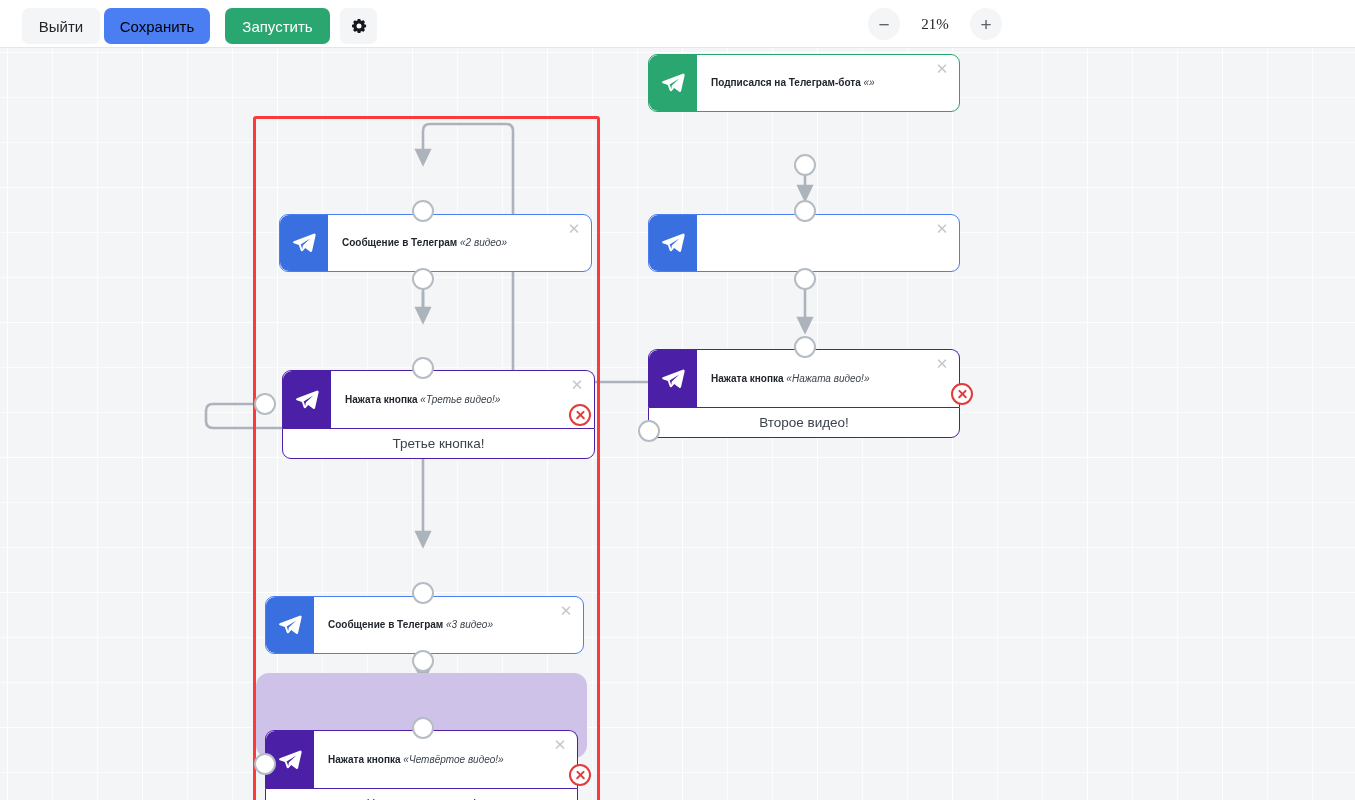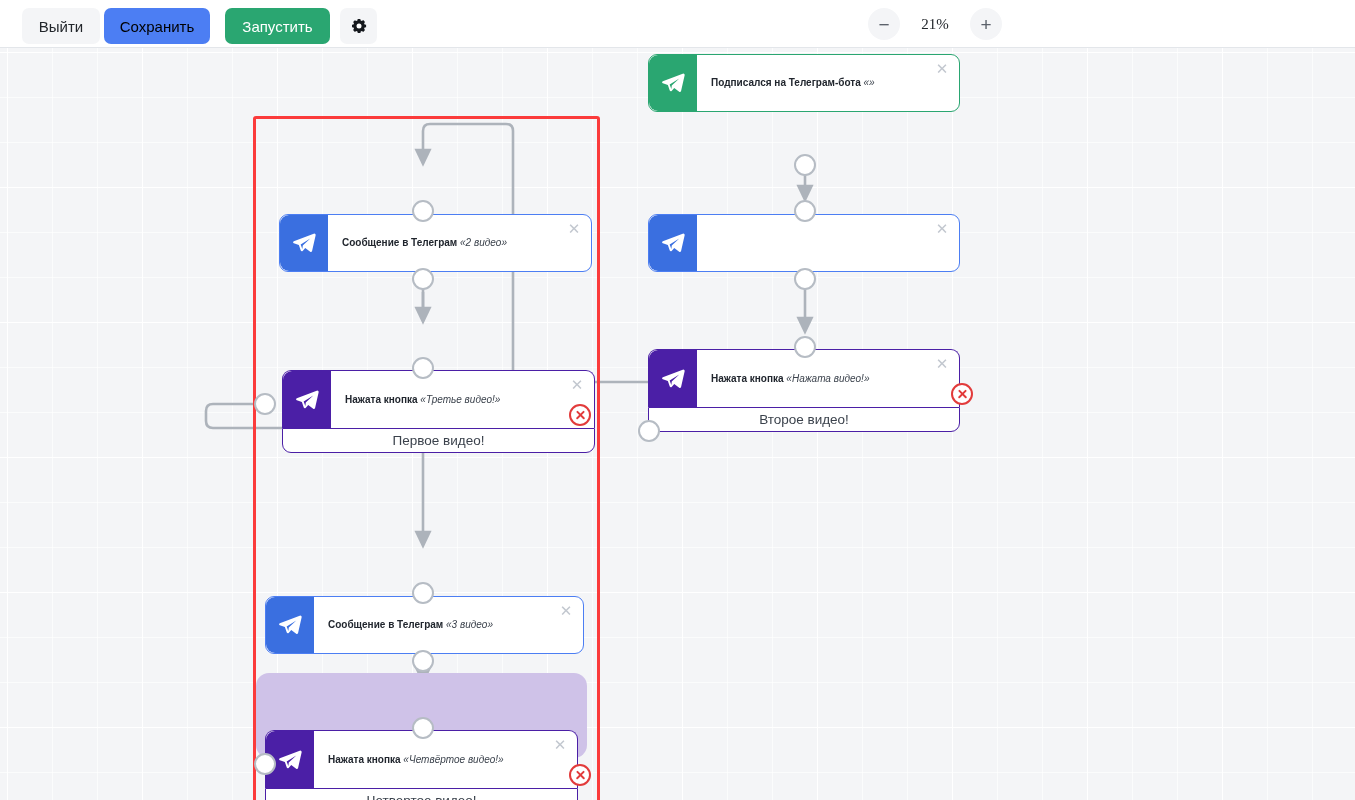--- a/index.html
+++ b/index.html
@@ -124,21 +124,21 @@
   .flavor-purple .node-main { border: 1px solid #4b1fa6; border-bottom: none; border-radius: 9px 9px 0 0;}
   .flavor-purple .node-icon { background: #4b1fa6; border-radius: 9px 0 0 0; }
 
   
   .node-button {
     position: relative;
     background: #ffffff;
     border: 1px solid #4b1fa6;
     border-top: 1px solid #4b1fa6;
     border-radius: 0 0 9px 9px;
-    height: 25px;
+    height: 31px;
     display: flex; align-items: center; justify-content: center;
     font-size: 13.5px;
     color: #3b424c;
     cursor: pointer;
   }
 
   
   .selected-halo {
     position: absolute;
     background: #cfc2e8;
@@ -316,21 +316,21 @@
         </svg>
       </div>
       <div class="node-body">
         <span>
           <span class="node-title">Нажата кнопка</span>
           <span class="node-quote">«Третье видео!»</span>
         </span>
       </div>
       <div class="node-close">✕</div>
     </div>
-    <div class="node-button">Первое видео!</div>
+    <div class="node-button">Третье кнопка!</div>
   </div>
   <div class="port" style="left:412px; top:309px;"></div>
   <div class="port" style="left:254px; top:345px;"></div>
   <div class="err-badge" style="left:569px; top:356px;"></div>
 
   <div class="node flavor-blue" style="left:265px; top:548px; width:319px;">
     <div class="node-main">
       <div class="node-icon">
         <svg width="26" height="26" viewBox="0 0 24 24" aria-hidden="true">
           <path fill="#ffffff" d="M21.6 3.2 2.6 10.4c-.9.35-.86 1.65.06 1.94l4.6 1.45 1.75 5.2c.25.74 1.2.93 1.72.35l2.4-2.7 4.6 3.4c.63.47 1.55.12 1.72-.66l3.3-14.6c.18-.8-.62-1.47-1.15-1.58zM8.9 13.4l8.9-5.6-6.95 6.6-.36 3.05-1.6-4.05z"></path>

